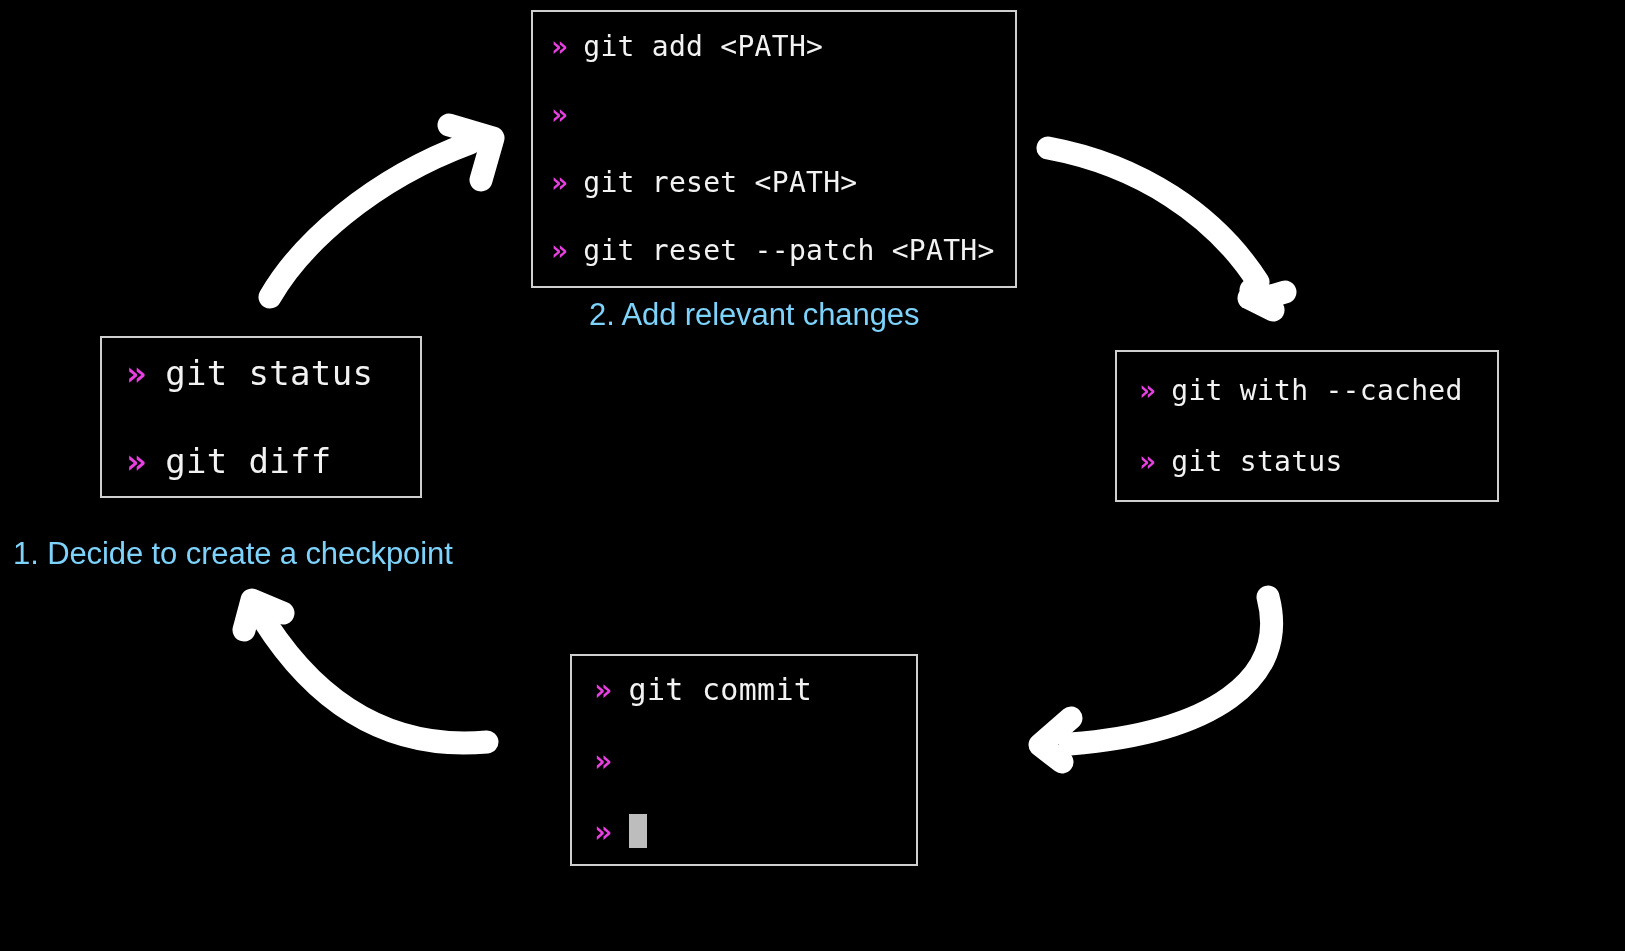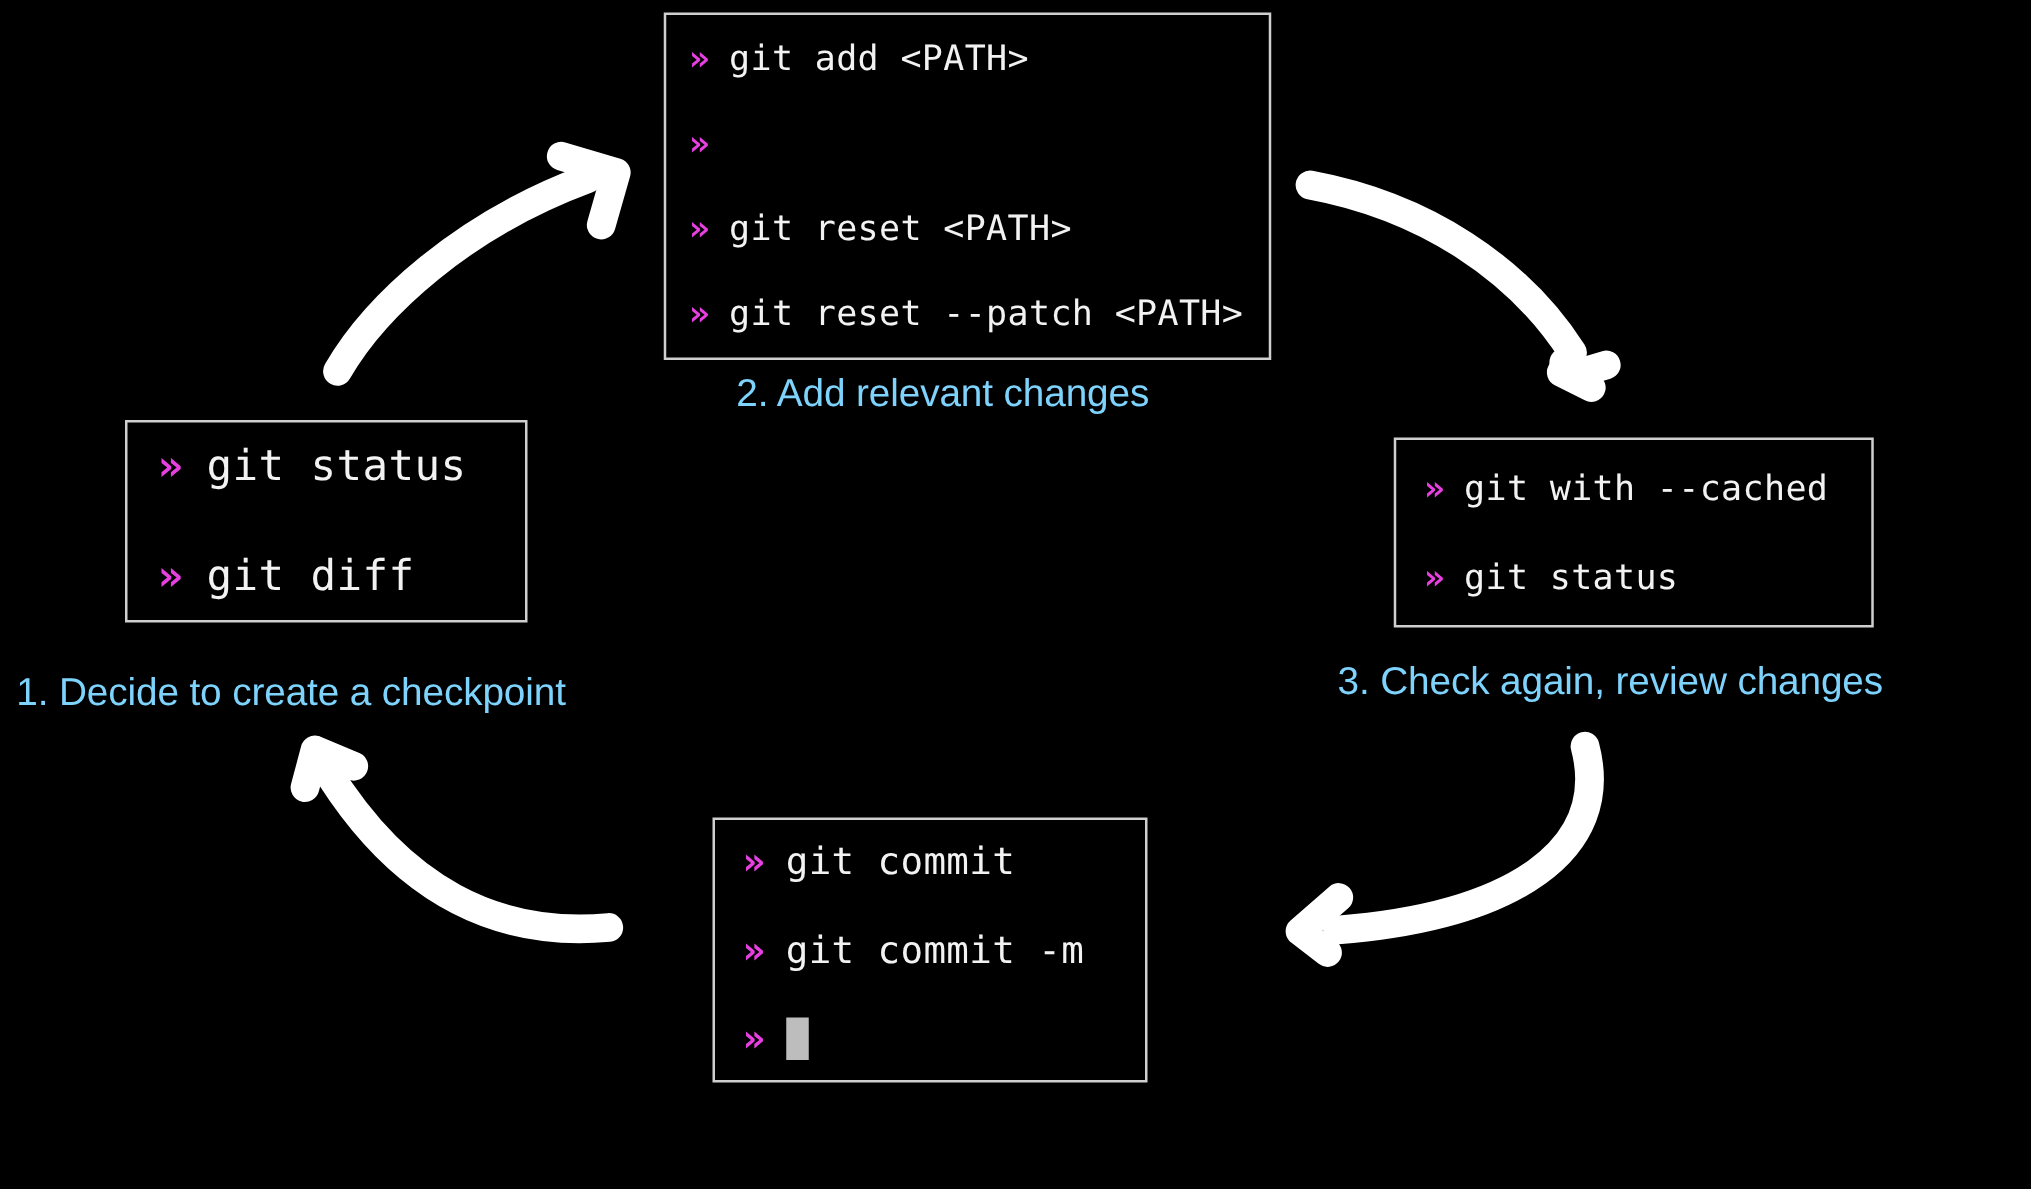--- a/index.html
+++ b/index.html
@@ -152,30 +152,28 @@
   <div class="codebox" id="box-diff">
     <div class="codeline">
       <span class="prompt">»</span>
       <span class="cmd">git with --cached</span>
     </div>
     <div class="codeline">
       <span class="prompt">»</span>
       <span class="cmd">git status</span>
     </div>
   </div>
-  <div class="caption" id="cap-3">3. Check again, review changes</div>
 
   <div class="codebox" id="box-commit">
     <div class="codeline">
       <span class="prompt">»</span>
       <span class="cmd">git commit</span>
     </div>
     <div class="codeline">
       <span class="prompt">»</span>
-      <span class="cmd">git commit -m</span>
     </div>
     <div class="codeline">
       <span class="prompt">»</span>
       <span class="cmd"></span><span class="cursor"></span>
     </div>
   </div>
 
 </div>
 
 </body></html>

